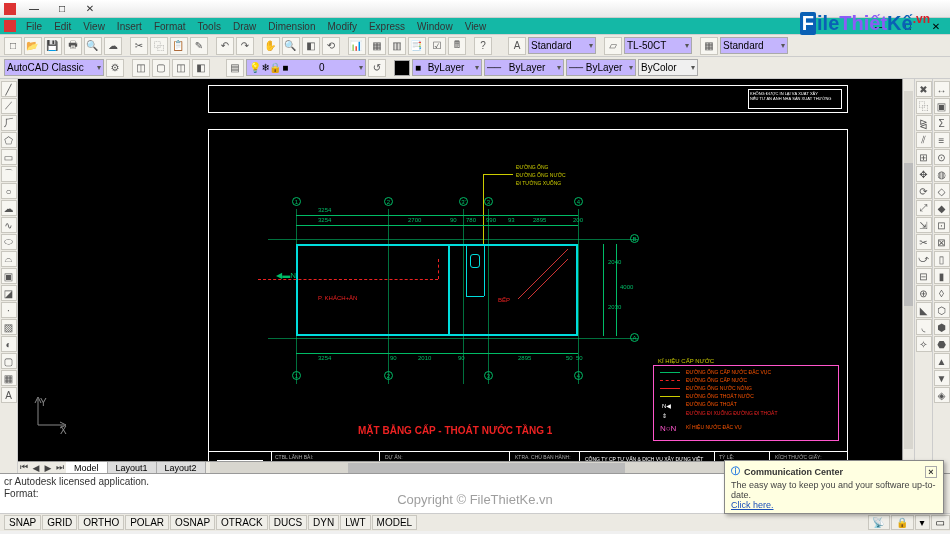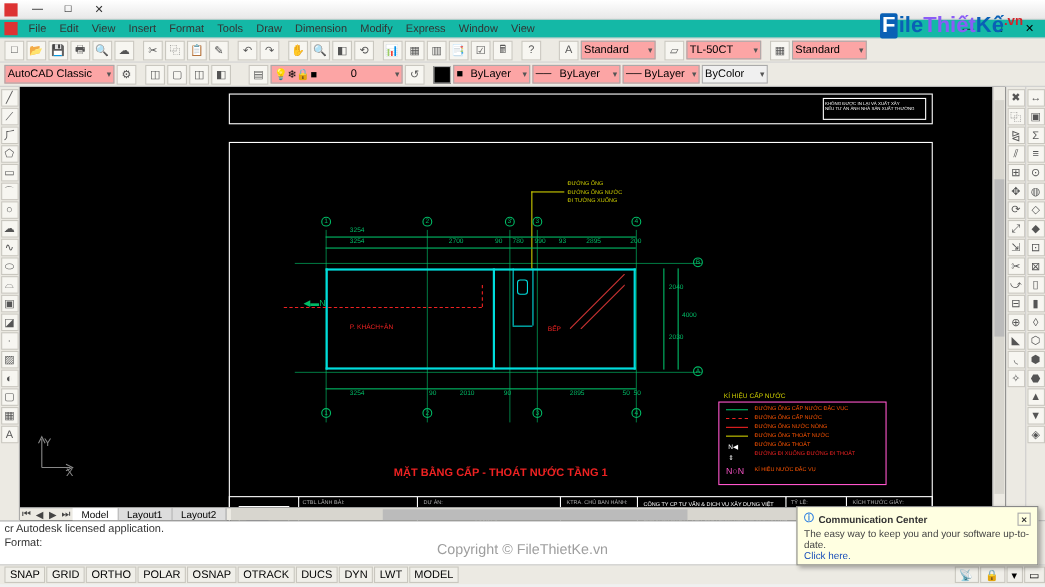--- a/index.html
+++ b/index.html
@@ -15,21 +15,21 @@
 
 
 .menubar { height: 17px; background: #14b8a6; display: flex; align-items: center; padding-left: 4px; border-bottom: 1px solid #d0d0d0; }
 .menubar .icon { width: 12px; height: 12px; background: #d33; margin-right: 4px; }
 .menuitem { padding: 0 6px; font-size: 10px; color: #333; cursor: pointer; }
 
 
 .toolrow { height: 22px; background: #eceae3; display: flex; align-items: center; padding: 0 4px; border-bottom: 1px solid #ccc; gap: 2px; }
 .tbtn { width: 18px; height: 18px; border: 1px solid #c9c7bf; background: #f7f6f1; display: flex; align-items: center; justify-content: center; cursor: pointer; font-size: 10px; color: #555; }
 .tsep { width: 4px; }
-.tcombo { height: 17px; border: 1px solid #aaa; background: #fca5a5; font-size: 10px; padding: 0 2px; min-width: 60px; display: flex; align-items:center; justify-content:space-between; }
+.tcombo { height: 17px; border: 1px solid #aaa; background: #c4b5fd; font-size: 10px; padding: 0 2px; min-width: 60px; display: flex; align-items:center; justify-content:space-between; }
 .tcombo .dv { font-size: 8px; color:#555; margin-left:4px;}
 .swatch { width:16px; height:16px; border:1px solid #aaa; background: #000; }
 
 
 .mainrow { display:flex; height: 394px; }
 .leftpalette { width: 18px; background:#eceae3; border-right:1px solid #ccc; display:flex; flex-direction:column; gap:1px; padding-top:2px;}
 .leftpalette .tbtn { width:16px; height:16px; margin:0 auto; }
 .rightpalettes { width: 36px; display:flex; }
 .rightpalettes .col { width:18px; background:#eceae3; border-left:1px solid #ccc; display:flex; flex-direction:column; gap:1px; padding-top:2px;}
 .rightpalettes .tbtn { width:16px; height:16px; margin:0 auto;}
@@ -61,21 +61,21 @@
 .logo-ftk .red { color:#8b5cf6;}
 .logo-ftk .vn { font-size:12px; color:#d1222a; vertical-align: top;}
 .logo-ftk .box { display:inline-block; background:#0a60b5; color:#fff; padding:0 2px; border-radius:2px; margin-right:1px;}
 .copyright { position:absolute; left:50%; top:492px; transform:translateX(-50%); font-size:13px; color:#9e9e9e; z-index:60; font-family: Arial;}
 
 
 .commcenter { position:absolute; right:6px; bottom:20px; width:220px; height:54px; background:#ffffe1; border:1px solid #888; box-shadow:2px 2px 4px rgba(0,0,0,.3); z-index:70; padding:4px 6px; font-size:9px;}
 .commcenter .hdr { display:flex; align-items:center; gap:4px; font-weight:bold; color:#333;}
 .commcenter .hdr .x { margin-left:auto; cursor:pointer; border:1px solid #aaa; width:12px; height:12px; text-align:center; line-height:10px; font-size:9px;}
 .commcenter .body { font-size:9px; color:#444; margin-top:2px;}
-.commcenter a { color:#1a4fb9; cursor:pointer;}
+.commcenter a { color:#1a4fb9; text-decoration:underline; cursor:pointer;}
 
 
 .dwgframe { position:absolute; border:1px solid #fff; }
 .ucsicon { position:absolute; left:14px; bottom:34px; font-size:10px; color:#888;}
 .ucsicon .y { position:absolute; left:8px; top:-30px;}
 .ucsicon .x { position:absolute; left:28px; top:-2px;}
 
 .dtitle { position:absolute; color:#e22; font-size:10px; font-weight:bold;}
 .dim { position:absolute; color:#0b6; font-size:6px; }
 .axis { position:absolute; border:1px solid #0b6; border-radius:50%; width:9px; height:9px; font-size:6px; color:#0b6; text-align:center; line-height:9px;}
@@ -322,21 +322,21 @@
       <div class="axis" style="left:274px; top:292px;">1</div>
       <div class="axis" style="left:366px; top:292px;">2</div>
       <div class="axis" style="left:466px; top:292px;">3</div>
       <div class="axis" style="left:556px; top:292px;">4</div>
 
       <div class="axis" style="left:612px; top:155px;">B</div>
       <div class="axis" style="left:612px; top:254px;">A</div>
 
       <div class="dtitle" style="left:340px; top:346px;">MẶT BẰNG CẤP - THOÁT NƯỚC TẦNG 1</div>
 
-      <div class="legendbox" style="left:635px; top:286px; width:153px; height:76px;">
+      <div class="legendbox" style="left:635px; top:286px; width:186px; height:76px;">
         <div class="legendhdr" style="position:absolute; left:4px; top:-8px;">KÍ HIỆU CẤP NƯỚC</div>
         <div style="position:absolute; left:6px; top:6px; width:20px; height:1px; background:#0b6;"></div>
         <div class="lgtext" style="left:32px; top:3px;">ĐƯỜNG ỐNG CẤP NƯỚC ĐẶC VỤC</div>
         <div style="position:absolute; left:6px; top:14px; width:20px; height:1px; border-top:1px dashed #e22;"></div>
         <div class="lgtext" style="left:32px; top:11px;">ĐƯỜNG ỐNG CẤP NƯỚC</div>
         <div style="position:absolute; left:6px; top:22px; width:20px; height:1px; background:#e22;"></div>
         <div class="lgtext" style="left:32px; top:19px;">ĐƯỜNG ỐNG NƯỚC NÓNG</div>
         <div style="position:absolute; left:6px; top:30px; width:20px; height:1px; background:#cc0;"></div>
         <div class="lgtext" style="left:32px; top:27px;">ĐƯỜNG ỐNG THOÁT NƯỚC</div>
         <div style="position:absolute; left:8px; top:36px; color:#fff; font-size:6px;">N◀</div>

